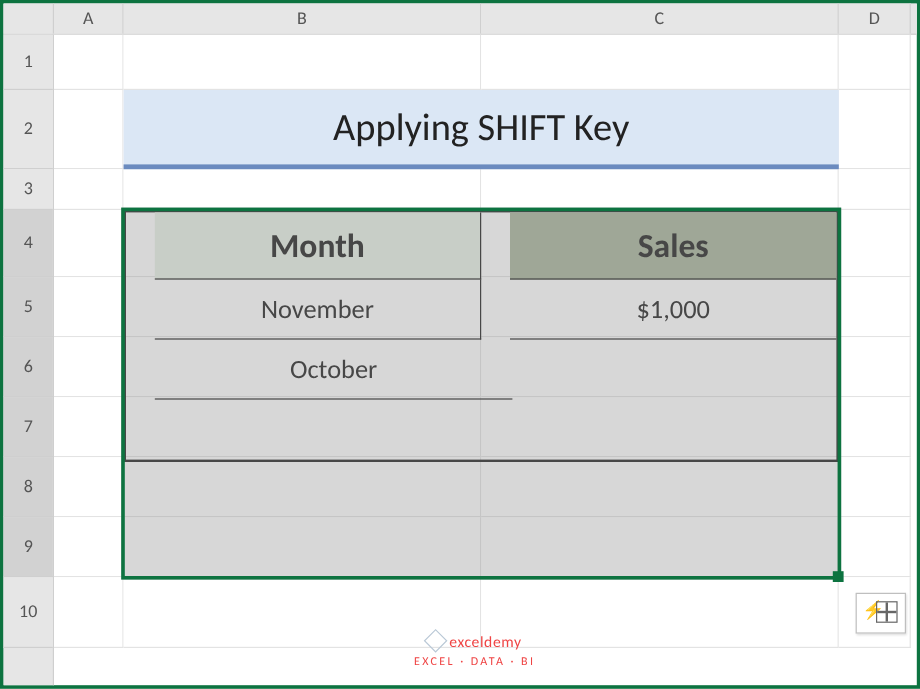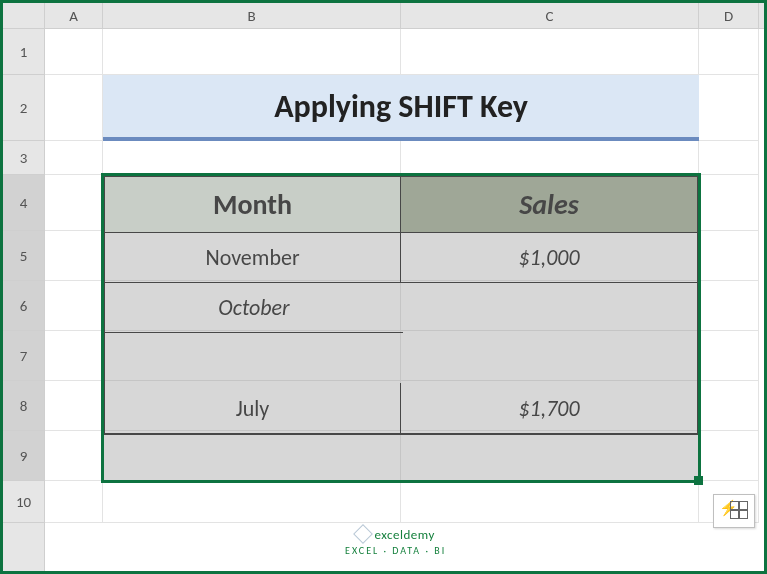--- a/index.html
+++ b/index.html
@@ -63,21 +63,21 @@
   .row-h.sel { background: #d2d2d2; }
   .r1 { height: 46px; }
   .r2 { height: 66px; }
   .r3 { height: 34px; }
   .r4 { height: 56px; }
   .r5 { height: 50px; }
   .r6 { height: 50px; }
   .r7 { height: 50px; }
   .r8 { height: 50px; }
   .r9 { height: 50px; }
-  .r10{ height: 42px; }
+  .r10{ height: 59px; }
   .grid {
     position: relative;
     flex: 1;
   }
   .gridrow { display:flex; }
   .cell {
     border-right: 1px solid #e3e3e3;
     border-bottom: 1px solid #e3e3e3;
     background:#fff;
   }
@@ -87,42 +87,43 @@
     left: 58px;
     top: 46px;
     width: 596px;
     height: 66px;
     background: #dbe7f5;
     display:flex;align-items:center;justify-content:center;
     border-bottom: 4px solid #6b8bbf;
   }
   .title-text {
     font-size: 32px;
-    font-weight: bold;
+    font-weight: normal;
     color: #222;
   }
   
   .tbl {
     position:absolute;
     left: 58px;
     top: 146px;
     width: 596px;
     border: 2px solid #222;
   }
   .trow { display:flex; height:50px; }
   .trow.head { height:56px; }
   .tcell {
     width: 298px;
     border-right: 1px solid #222;
     border-bottom: 1px solid #222;
     display:flex;align-items:center;justify-content:center;
     font-size: 22px;
     color:#222;
-  }
-  .tcell:last-child { border-right:none;font-style:italic; }
+    margin-left:24px;
+  }
+  .tcell:last-child { border-right:none; }
   .trow:last-child .tcell { border-bottom:none; }
   .trow.head .tcell { font-size: 28px; font-weight:bold; }
   .th-month { background:#e9f1e6; }
   .th-sales { background:#a9b59d; }
   
   .selection {
     position:absolute;
     left: 56px;
     top: 144px;
     width: 600px;
@@ -165,21 +166,21 @@
   .qa-grid::before, .qa-grid::after {
     content:""; position:absolute; background:#666;
   }
   .qa-grid::before { left:0;right:0;top:50%;height:1.5px;margin-top:-0.75px;}
   .qa-grid::after  { top:0;bottom:0;left:50%;width:1.5px;margin-left:-0.75px;}
   
   .wm {
     position:absolute;
     left: 300px; top: 498px;
     font-size: 13px;
-    color: #15803d;
+    color: #ef4444;
     text-align:center;
     line-height:1.15;
     letter-spacing: .5px;
   }
   .wm .wm-sub { font-size:10px; letter-spacing:2px; }
   .wm-icon {
     display:inline-block;width:14px;height:14px;
     border:1.5px solid #b9c8d6;transform:rotate(45deg);
     margin-right:4px;vertical-align:-2px;
   }
@@ -285,24 +286,20 @@
         </div>
         <div class="trow">
           <div class="tcell">November</div>
           <div class="tcell">$1,000</div>
         </div>
         <div class="trow">
           <div class="tcell">October</div>
         </div>
         <div class="trow">
         </div>
-        <div class="trow">
-          <div class="tcell">July</div>
-          <div class="tcell">$1,700</div>
-        </div>
       </div>
 
       <div class="selection">
         <div class="sel-handle"></div>
       </div>
 
       <div class="qa-icon">
         <div class="qa-inner">
           <span class="qa-bolt">⚡</span>
           <span class="qa-grid"></span>

